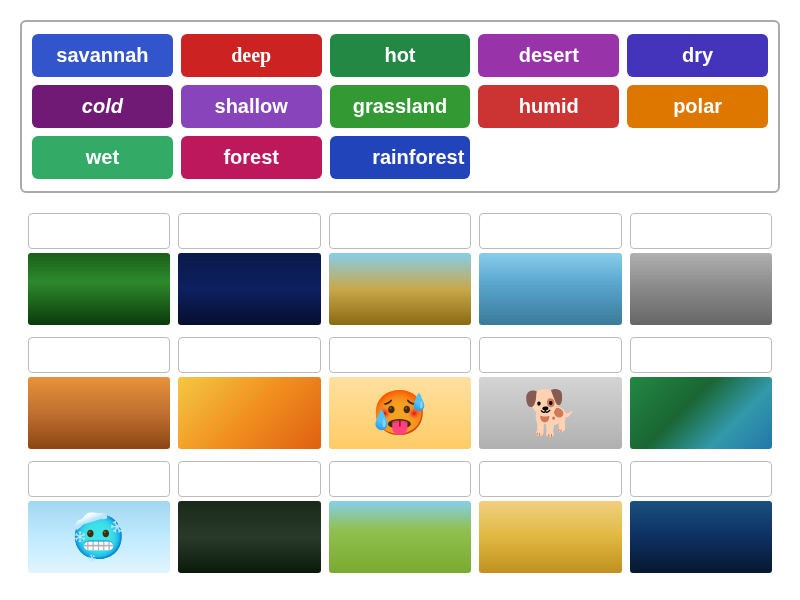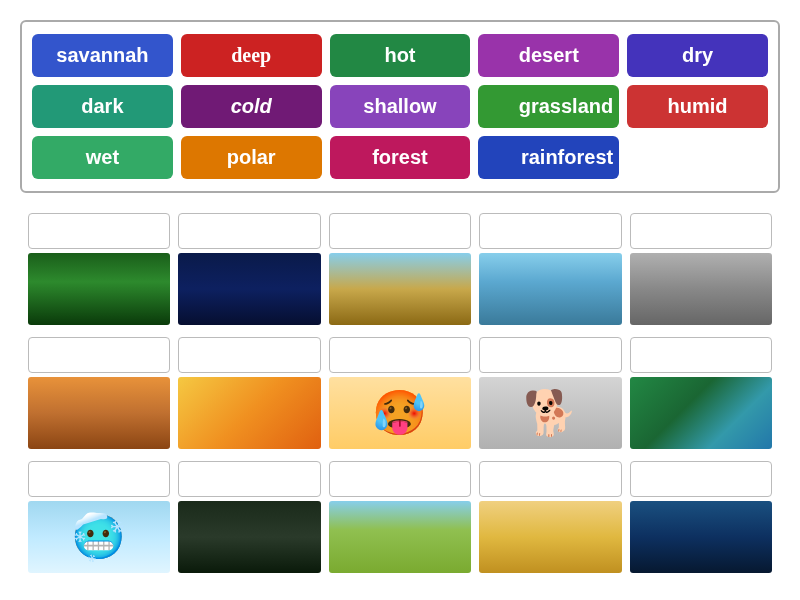--- a/index.html
+++ b/index.html
@@ -38,21 +38,21 @@
 
     .chip-blue       { background: #3355cc; }
     .chip-red        { background: #cc2222; font-family: Liberation Serif, serif; }
     .chip-orange     { background: #e07020; }
     .chip-green      { background: #228844; text-align: center; }
     .chip-purple     { background: #9933aa; }
     .chip-indigo     { background: #4433bb; }
     .chip-teal       { background: #229977; }
     .chip-orange2    { background: #701a75; font-style: italic; }
     .chip-violet     { background: #8844bb; }
-    .chip-green2     { background: #339933; text-align: right; }
+    .chip-green2     { background: #339933; }
     .chip-red2       { background: #cc3333; }
     .chip-orange3    { background: #dd7700; }
     .chip-teal2      { background: #33aa66; }
     .chip-purple2    { background: #be185d; }
     .chip-blue2      { background: #2244bb; text-align: right; }
 
     
     .drop-section {
       display: flex;
       flex-direction: column;
@@ -156,27 +156,26 @@
 <body>
 
 <div class="outer">
 
   <div class="word-bank">
   <div class="word-chip chip-blue">savannah</div>
       <div class="word-chip chip-red">deep</div>
       <div class="word-chip chip-green">hot</div>
       <div class="word-chip chip-purple">desert</div>
       <div class="word-chip chip-indigo">dry</div>
-      <div class="word-chip chip-teal">dark</div>
       <div class="word-chip chip-orange2">cold</div>
       <div class="word-chip chip-violet">shallow</div>
       <div class="word-chip chip-green2">grassland</div>
       <div class="word-chip chip-red2">humid</div>
+      <div class="word-chip chip-orange3">polar</div>
       <div class="word-chip chip-teal2">wet</div>
-      <div class="word-chip chip-orange3">polar</div>
       <div class="word-chip chip-purple2">forest</div>
       <div class="word-chip chip-blue2">rainforest</div>
     </div>
 
   <div class="drop-section">
   <div class="row-group">
         <div class="drop-row">
           <div class="drop-box"></div>
           <div class="drop-box"></div>
           <div class="drop-box"></div>

